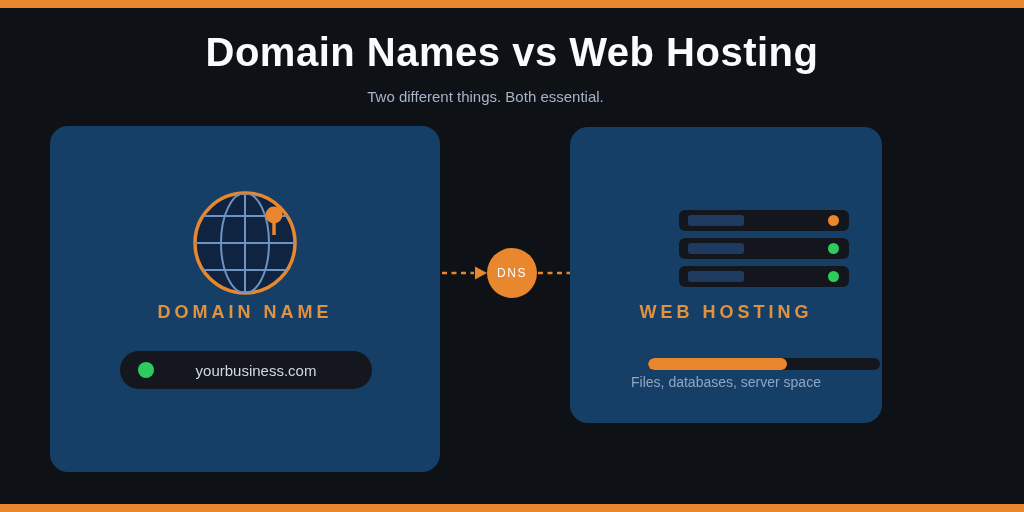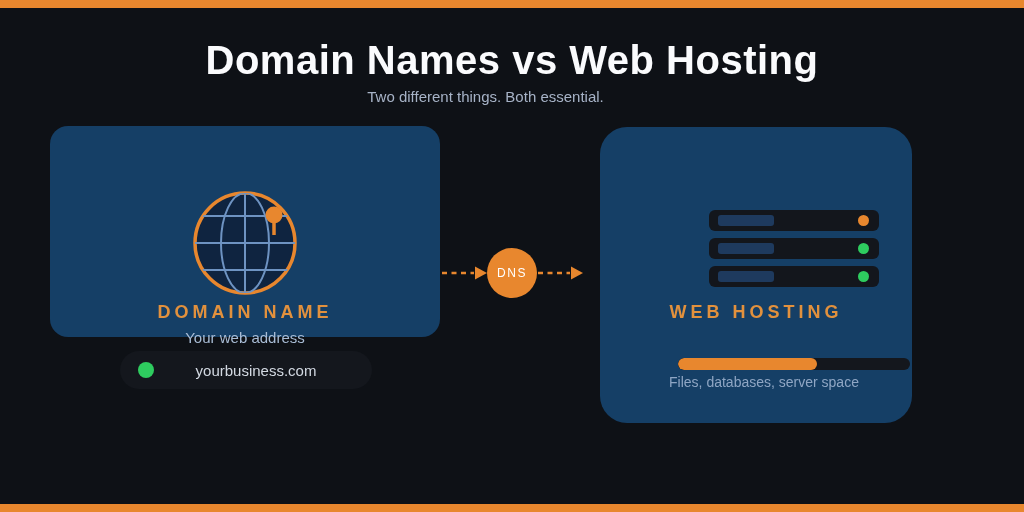--- a/index.html
+++ b/index.html
@@ -7,31 +7,31 @@
   .canvas{
     position:relative;width:1024px;height:512px;overflow:hidden;
     background:#0e1116;
     font-family:"Liberation Sans",sans-serif;
   }
   .accent-bar{position:absolute;left:0;width:1024px;height:8px;background:#e8872e;}
   .accent-bar.top{top:0;}
   .accent-bar.bottom{bottom:0;}
   .main-title{
     position:absolute;top:30px;left:0;width:1024px;text-align:center;
-    color:#fafbfd;font-size:40px;font-weight:bold;letter-spacing:0.5px;margin-top:8px;
+    color:#fafbfd;font-size:40px;font-weight:bold;letter-spacing:0.5px;
   }
   .main-subtitle{
     position:absolute;top:88px;left:0;width:971px;text-align:center;
     color:#a7b3c7;font-size:15px;
   }
   .card{
     position:absolute;background:#153f66;border-radius:18px;
   }
-  .card.left{left:50px;top:126px;width:390px;height:211px;}
-  .card.right{left:600px;top:127px;width:312px;height:296px;border-radius:27px;}
+  .card.left{left:50px;top:126px;width:390px;height:346px;}
+  .card.right{left:570px;top:127px;width:312px;height:296px;}
   .globe-wrap{position:absolute;left:140px;top:60px;width:110px;height:110px;}
   .card-title{
     position:absolute;left:0;width:100%;text-align:center;
     color:#e2913d;font-size:18px;font-weight:bold;letter-spacing:4px;
   }
   .card-sub{
     position:absolute;left:0;width:100%;text-align:center;
     color:#a9bdd6;font-size:15px;
   }
   .address-pill{
@@ -63,21 +63,21 @@
   }
   .progress-track{
     position:absolute;left:78px;top:231px;width:232px;height:12px;
     background:#14171d;border-radius:6px;overflow:hidden;
   }
   .progress-fill{height:100%;background:#e8872e;border-radius:6px;}
   .hosting-caption{
     position:absolute;left:0;top:374px;width:100%;text-align:center;
     color:#8fa6c4;font-size:14px;
   }
-  .card.right .hosting-caption{top:247px;margin-left:8px;}
+  .card.right .hosting-caption{top:247px;}
   .dns-circle{
     position:absolute;left:487px;top:248px;width:50px;height:50px;
     border-radius:50%;background:#e8872e;
     display:flex;align-items:center;justify-content:center;
     color:#fff;font-size:12px;font-weight:normal;letter-spacing:1.5px;
   }
   .arrow{position:absolute;top:265px;width:46px;height:16px;}
   .arrow.leftA{left:441px;}
   .arrow.rightA{left:537px;}
   .footer{
@@ -111,21 +111,20 @@
           <line x1="5" y1="30" x2="105" y2="30"></line>
           <line x1="5" y1="84" x2="105" y2="84"></line>
         </g>
         <g>
           <line x1="84" y1="33" x2="84" y2="49" stroke="#e8872e" stroke-width="3.5"></line>
           <circle cx="84" cy="29" r="8.5" fill="#e8872e"></circle>
         </g>
       </svg>
     </div>
     <div class="card-title" style="top:176px">DOMAIN NAME</div>
-    <div class="card-sub" style="top:203px">Your web address</div>
     <div class="address-pill">
       <div class="address-dot"></div>
       <div class="address-text">yourbusiness.com</div>
     </div>
   </div>
 
   <svg class="arrow leftA" viewBox="0 0 46 16">
     <line x1="1" y1="8" x2="33" y2="8" stroke="#e8872e" stroke-width="2.5" stroke-dasharray="5 4.5"></line>
     <polygon points="34,1.5 46,8 34,14.5" fill="#e8872e"></polygon>
   </svg>

